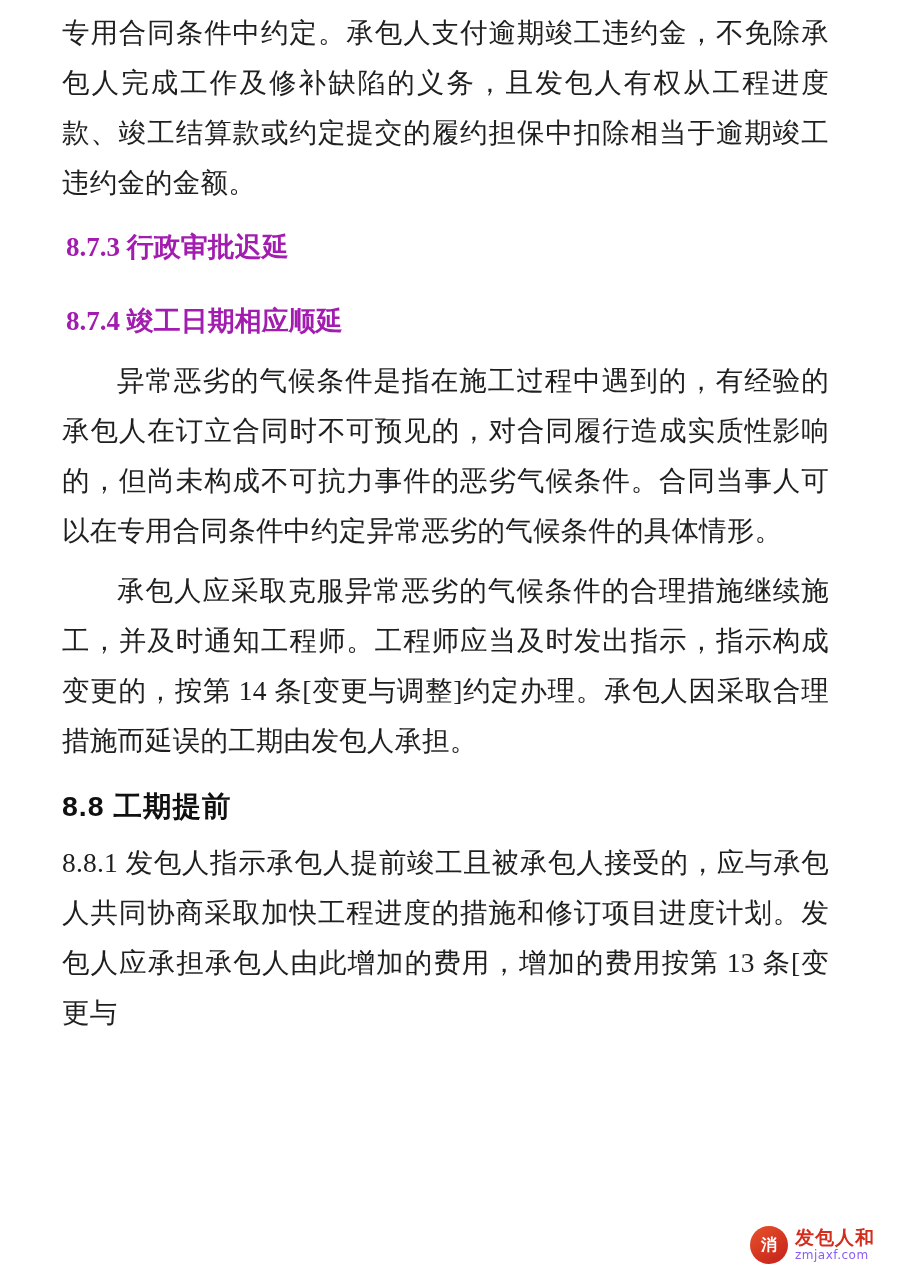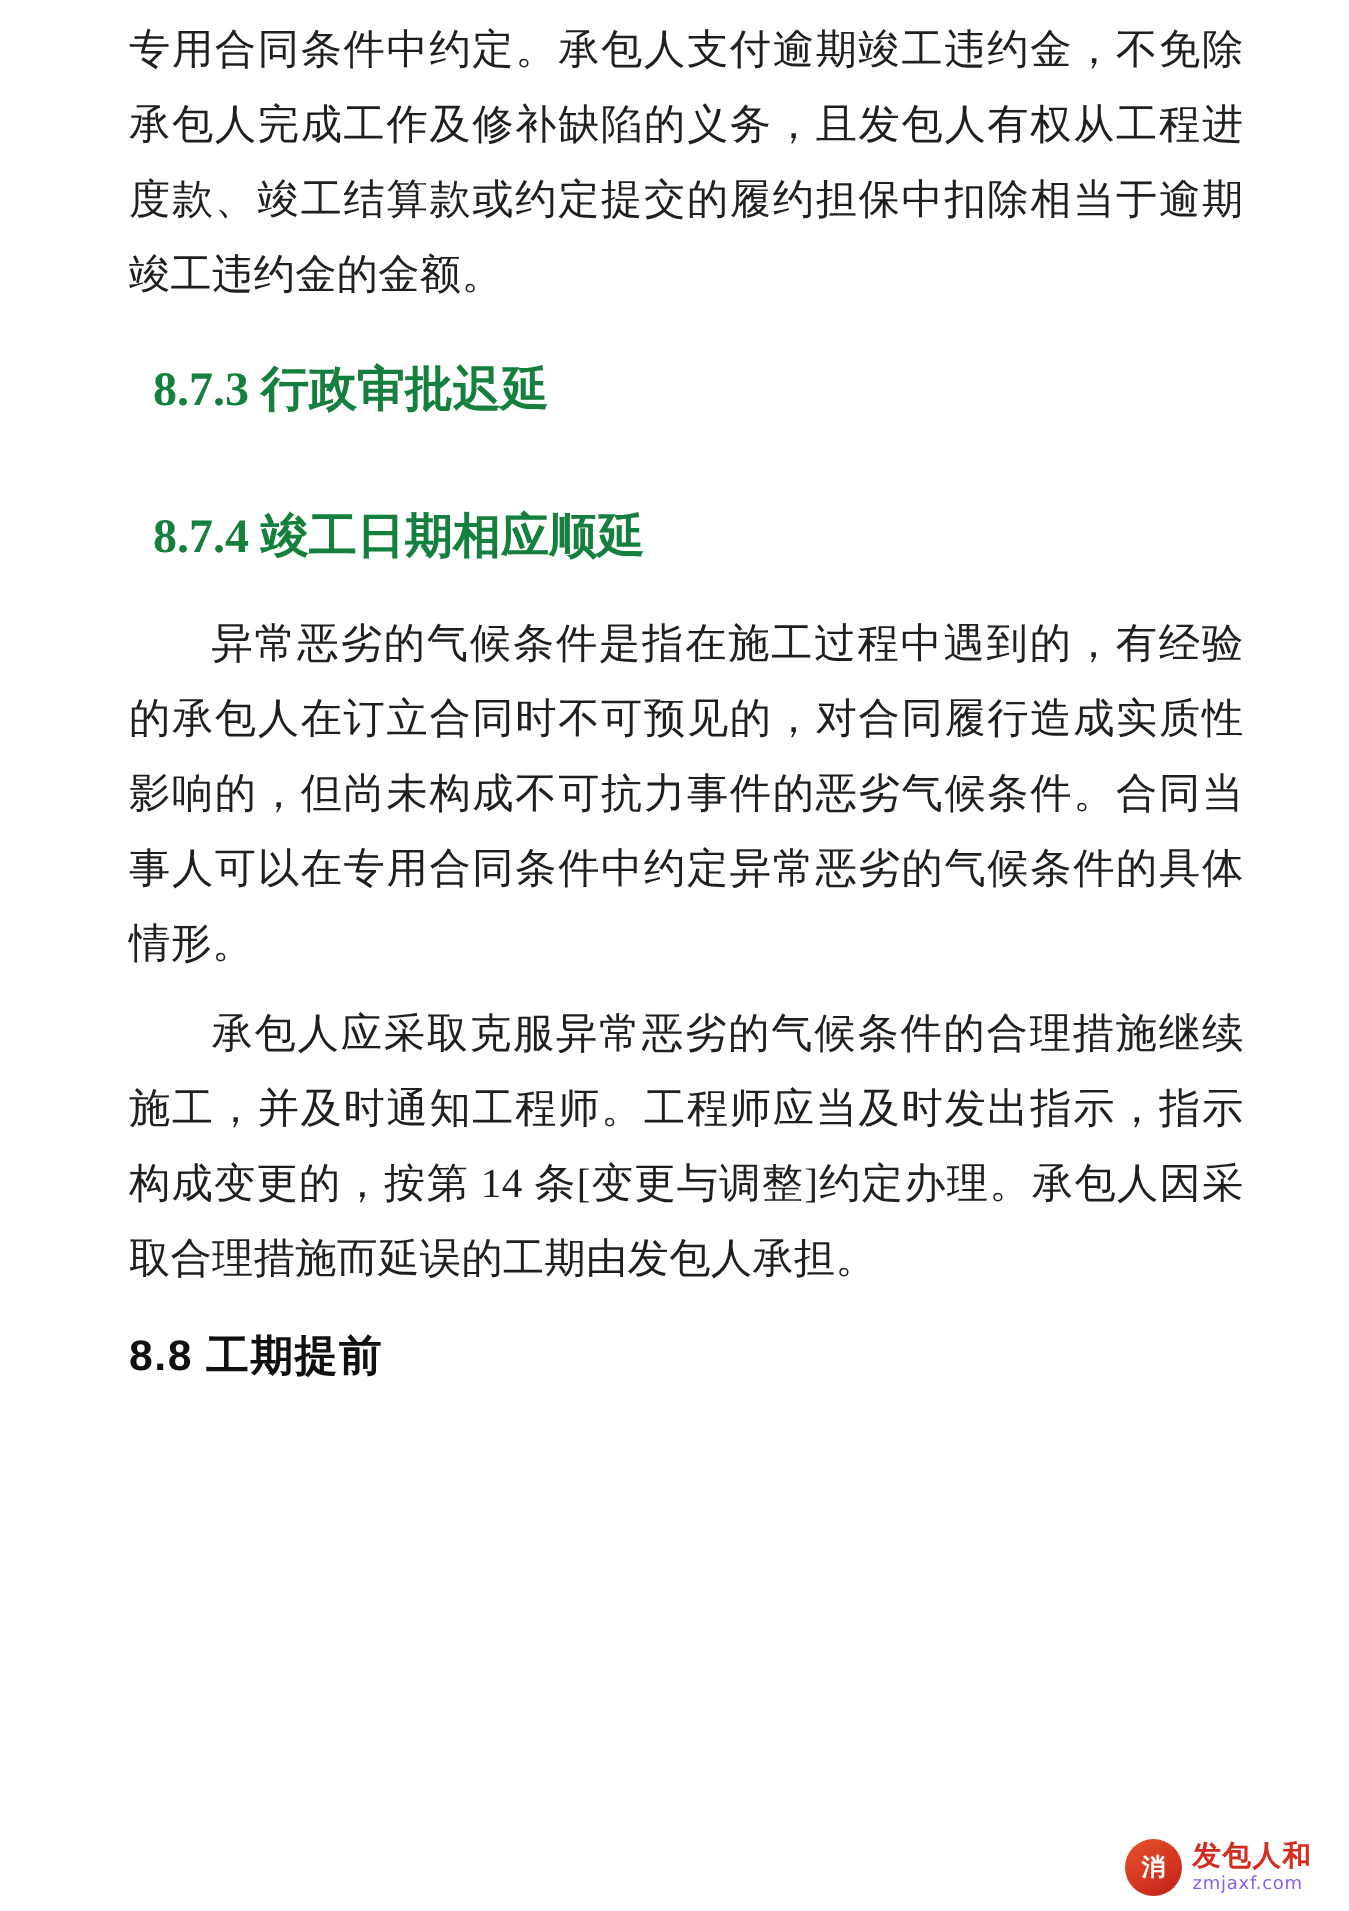--- a/index.html
+++ b/index.html
@@ -13,41 +13,41 @@
     font-family: "Liberation Serif", "DejaVu Serif", serif;
     color: #1b1b1b;
     position: relative;
     overflow: hidden;
   }
   .page {
     position: relative;
     width: 899px;
     height: 1274px;
     box-sizing: border-box;
-    padding: 8px 70px 0 86px;
+    padding: 8px 70px 0 62px;
   }
   p {
     margin: 0;
     font-size: 27.5px;
     line-height: 50px;
     letter-spacing: 0.2px;
     text-align: justify;
     text-justify: inter-ideograph;
   }
   .body-text {
     color: #1f1f1f;
   }
   .indent {
     text-indent: 55px;
   }
   .heading-sub {
-    margin: 16px;
-    font-size: 32px;
+    margin: 4px;
+    font-size: 27px;
     line-height: 50px;
-    color: #15803d;
+    color: #a21caf;
   }
   .heading-main {
     margin: 0;
     font-size: 28.5px;
     line-height: 52px;
     font-weight: bold;
     font-family: Liberation Sans, sans-serif;
     color: #101010;
     letter-spacing: 1px;
   }
@@ -117,20 +117,21 @@
   <div class="gap-md"></div>
 
   <p class="body-text indent">承包人应采取克服异常恶劣的气候条件的合理措施继续施工，并及时通知工程师。工程师应当及时发出指示，指示构成变更的，按第 14 条[变更与调整]约定办理。承包人因采取合理措施而延误的工期由发包人承担。</p>
 
   <div class="gap-lg"></div>
 
   <h2 class="heading-main">8.8  工期提前</h2>
 
   <div class="gap-sm"></div>
 
+  <p class="body-text">8.8.1  发包人指示承包人提前竣工且被承包人接受的，应与承包人共同协商采取加快工程进度的措施和修订项目进度计划。发包人应承担承包人由此增加的费用，增加的费用按第 13 条[变更与</p>
 
   <div class="watermark">
     <div class="wm-badge">消</div>
     <div class="wm-text">
       <div class="wm-title">发包人和</div>
       <div class="wm-sub">zmjaxf.com</div>
     </div>
   </div>
 
 </div>

